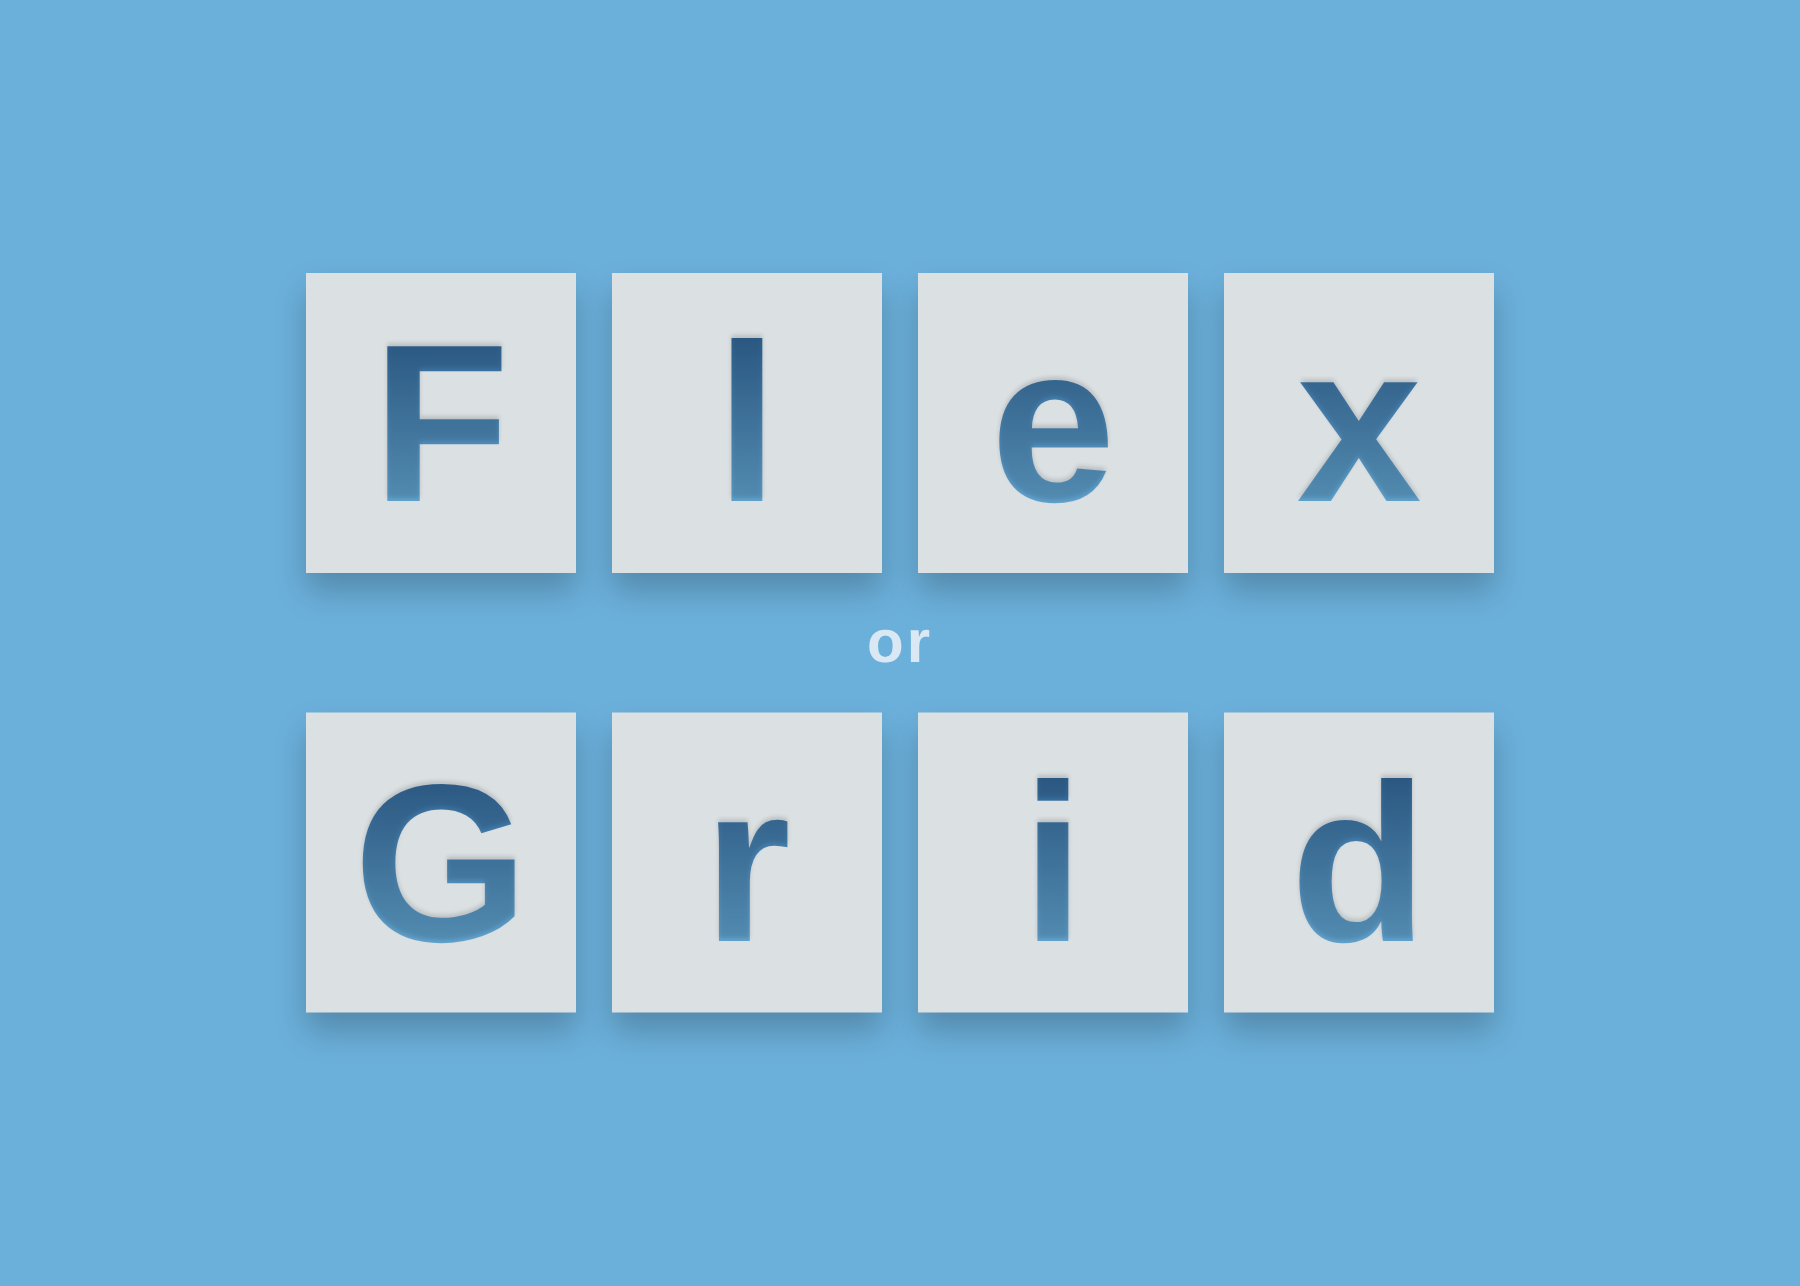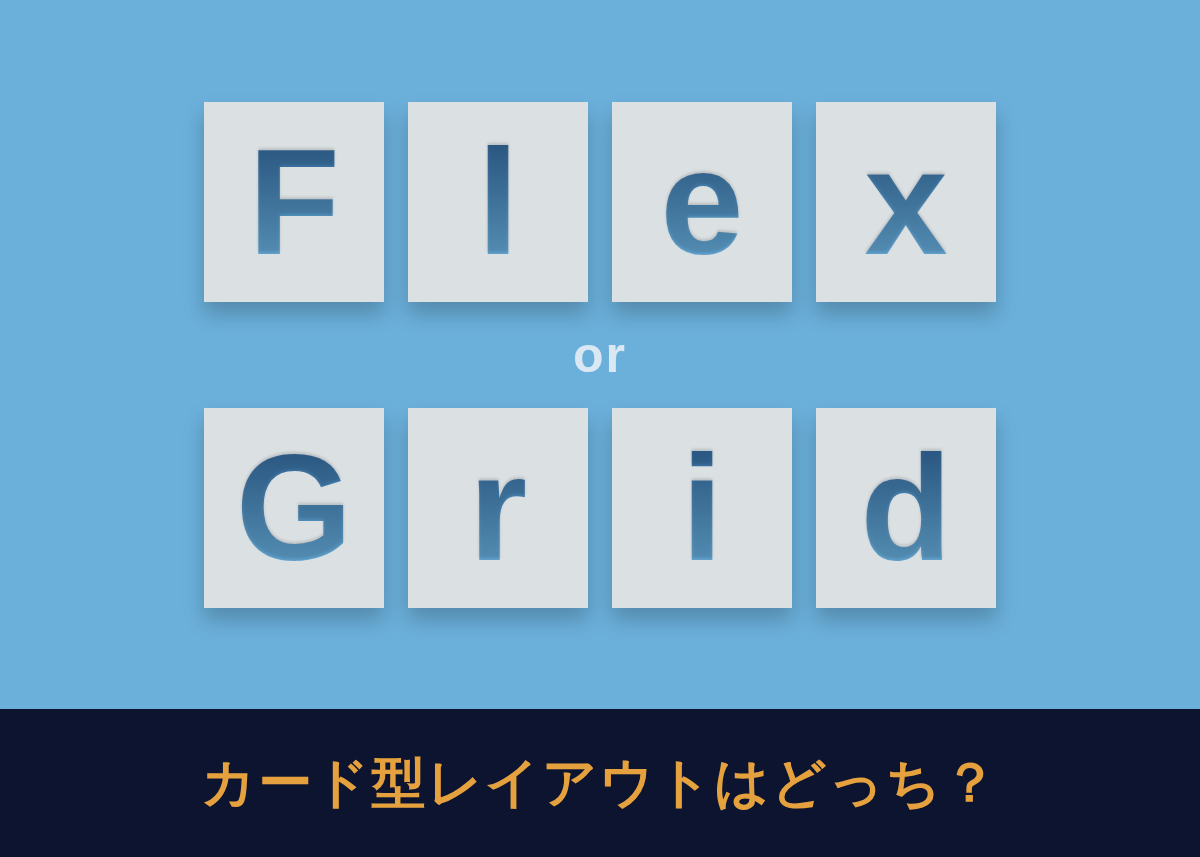--- a/index.html
+++ b/index.html
@@ -46,21 +46,21 @@
       font-size: 150px;
       font-weight: 900;
       line-height: 1;
       background: linear-gradient(180deg, #2a5d8f 0%, #6bb0db 100%);
       -webkit-background-clip: text;
       background-clip: text;
       color: transparent;
       text-shadow: 0 -2px 3px rgba(0,0,0,0.15);
     }
     .or-text {
-      font-size: 50px;
+      font-size: 40px;
       font-weight: 800;
       color: #d9e8f2;
       letter-spacing: 2px;
     }
     .footer {
       height: 148px;
       background: #0d1430;
       display: flex;
       align-items: center;
       justify-content: center;
@@ -100,16 +100,13 @@
         <span class="letter">r</span>
       </div>
       <div class="letter-card">
         <span class="letter">i</span>
       </div>
       <div class="letter-card">
         <span class="letter">d</span>
       </div>
     </div>
   </div>
-  <div class="footer">
-    <span class="footer-text">カード型レイアウトはどっち？</span>
-  </div>
 </div>
 
 </body></html>

